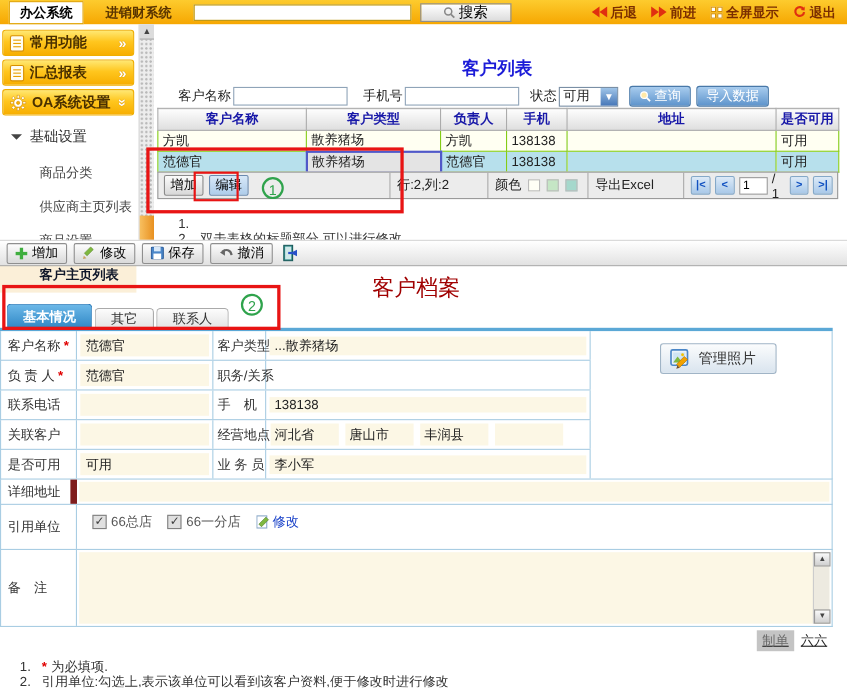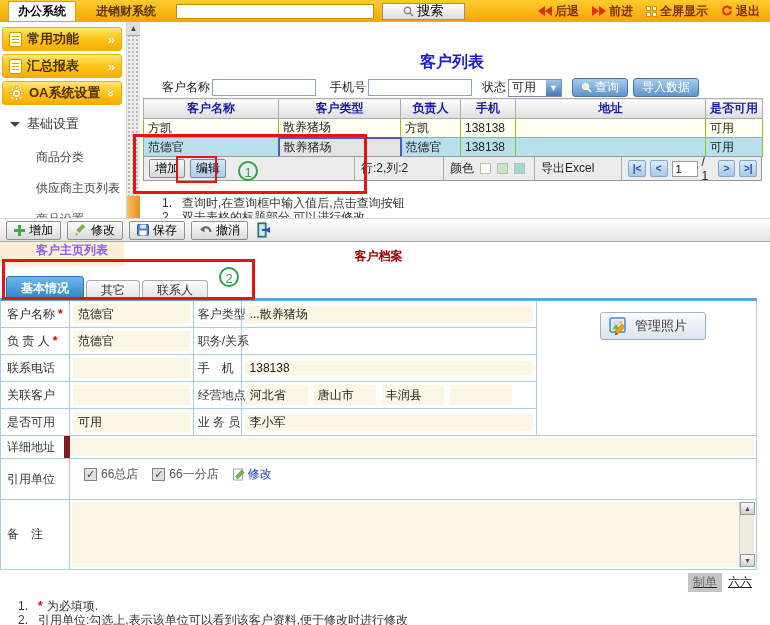--- a/index.html
+++ b/index.html
@@ -33,21 +33,21 @@
     background:linear-gradient(#FFE873,#FFC61E 45%,#F7AE00); border:1px solid #EFAE00; border-radius:3px;
     font-weight:bold; color:#4A3000; font-size:13px; cursor:pointer; }
   .chev { margin-left:auto; color:#FFF; font-weight:bold; font-size:13px; text-shadow:0 0 1px #C88000; }
   .chev.down { display:inline-block; transform:rotate(90deg); }
   .doc-ic { width:13px; height:15px; background:#FFFDF2; border:1px solid #D89000; border-radius:2px; position:relative; }
   .doc-ic::after { content:""; position:absolute; left:2px; top:3px; width:7px; height:1px;
     background:#E8A000; box-shadow:0 3px 0 #E8A000, 0 6px 0 #E8A000; }
   .side-section { display:flex; align-items:center; gap:7px; padding:10px 0 9px 10px; font-size:13px; color:#333; cursor:pointer; }
   .side-section .tri-d { width:0;height:0;border:5px solid transparent; border-top-color:#444; margin-top:5px; }
   .side-item { padding:7px 0 7px 36px; color:#444; cursor:pointer; }
-  .side-item.active { font-weight:bold; color:#8b5cf6; background:#FBEFD8; }
+  .side-item.active { font-weight:bold; color:#0f172a; background:#FBEFD8; }
 
   
   .splitter { position:absolute; left:126px; top:22px; width:14px; height:196px;
     background-color:#EDEDED;
     background-image:radial-gradient(#B8B8B8 1px, transparent 1.2px);
     background-size:4px 4px; border-left:1px solid #D8D8D8; }
   .split-top { position:absolute; top:0; left:0; width:100%; height:14px; background:#DCDCDC;
     border-bottom:1px solid #AAA; font-size:8px; color:#444; text-align:center; line-height:14px; cursor:pointer; }
   .split-orange { position:absolute; bottom:0; left:0; width:100%; height:22px;
     background:linear-gradient(90deg,#F8C060,#E89020); }
@@ -96,21 +96,21 @@
   
   .toolbar { position:absolute; left:0; top:218px; width:770px; height:24px; display:flex; align-items:center;
     gap:6px; padding-left:6px; background:linear-gradient(#FFFFFF,#E2E2E2);
     border-top:1px solid #D6D6D6; border-bottom:1px solid #ABABAB; }
   .tb-btn { height:19px; padding:0 7px; display:flex; align-items:center; gap:4px; cursor:pointer;
     background:linear-gradient(#FDFDFD,#D9D9D9); border:1px solid #8F8F8F; border-radius:2px; font-size:12px; }
   .tb-ico { display:inline-flex; }
 
   
   .form-title { position:absolute; top:248px; left:0; width:757px; text-align:center;
-    color:#A00000; font-weight:bold; font-size:12px; }
+    color:#A00000; font-weight:normal; font-size:20px; }
   .tabs { position:absolute; top:276px; left:6px; display:flex; align-items:flex-end; gap:2px; }
   .tab { height:19px; padding:0 14px; line-height:19px; text-align:center; cursor:pointer;
     background:linear-gradient(#FCFCFC,#E2E2E2); border:1px solid #AAA; border-bottom:none;
     border-radius:4px 4px 0 0; color:#333; }
   .tab.active { height:23px; line-height:23px; background:linear-gradient(#6CB8E8,#2E86C4);
     color:#fff; font-weight:bold; border-color:#2A7AB8; }
   .tabline { position:absolute; top:298px; left:0; width:757px; height:3px; background:#5BA8D6; }
 
   .form-area { position:absolute; left:0; top:301px; width:757px; }
   .frow { display:flex; width:537px; height:27px; border-bottom:1px solid #A9CDE3; border-left:1px solid #A9CDE3; }
@@ -326,21 +326,20 @@
       <input class="pinput" value="1" style="">
       <span>/ 1</span>
       <span class="pbtn">&gt;</span>
       <span class="pbtn">&gt;|</span>
     </div>
   </div>
 
   <div class="grid-notes">
     <div class="n">
         <span>1.</span>
-        <span>查询时,在查询框中输入值后,点击查询按钮</span>
       </div>
     <div class="n">
         <span>2.</span>
         <span>双击表格的标题部分,可以进行修改</span>
       </div>
   </div>
 </section>
 
 <div class="toolbar">
   <button class="tb-btn">

